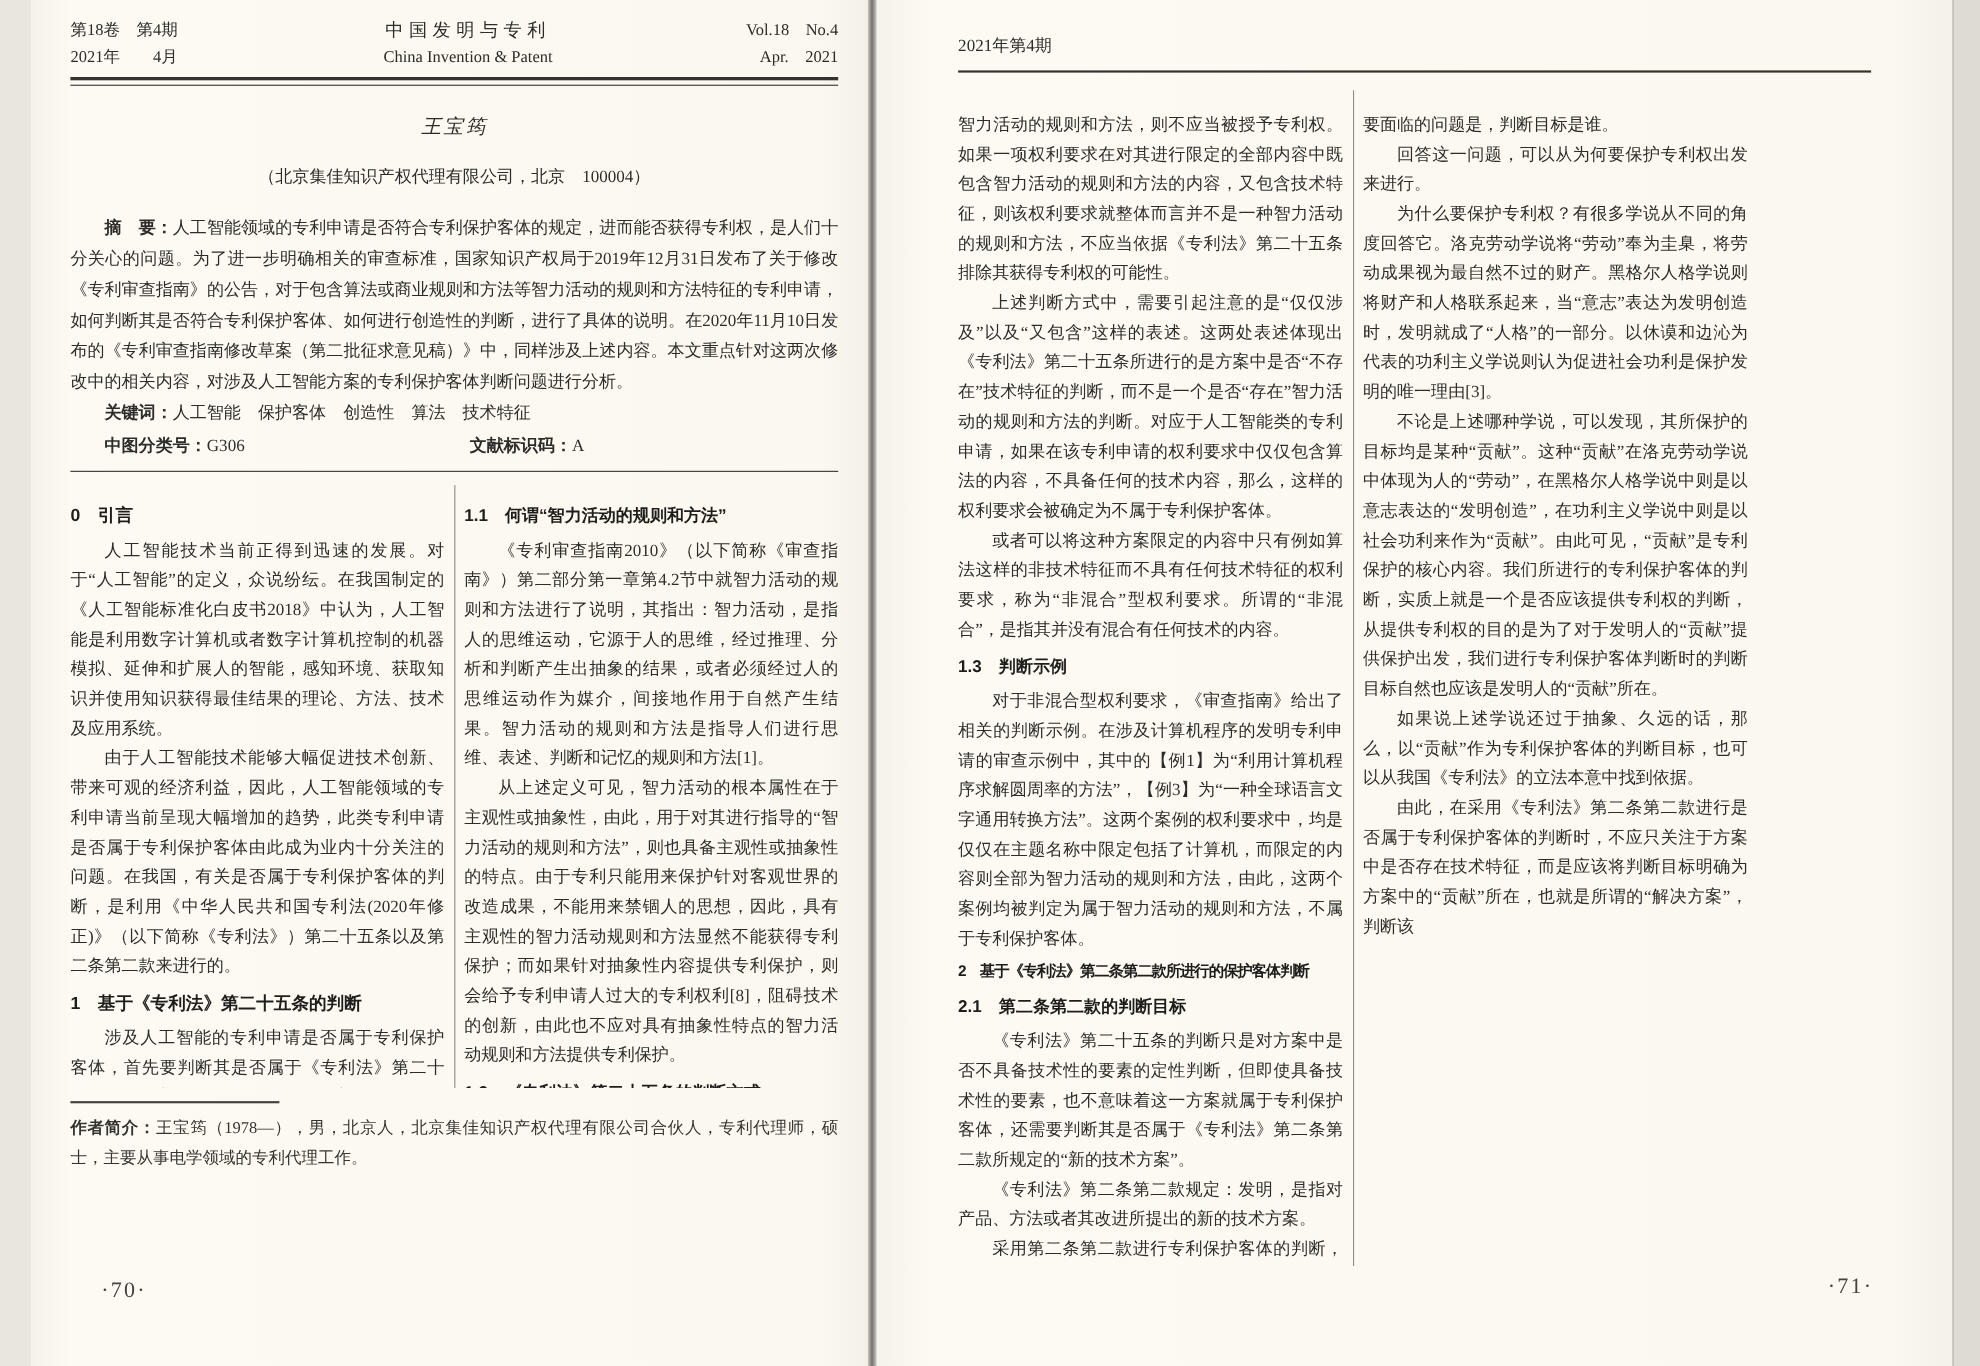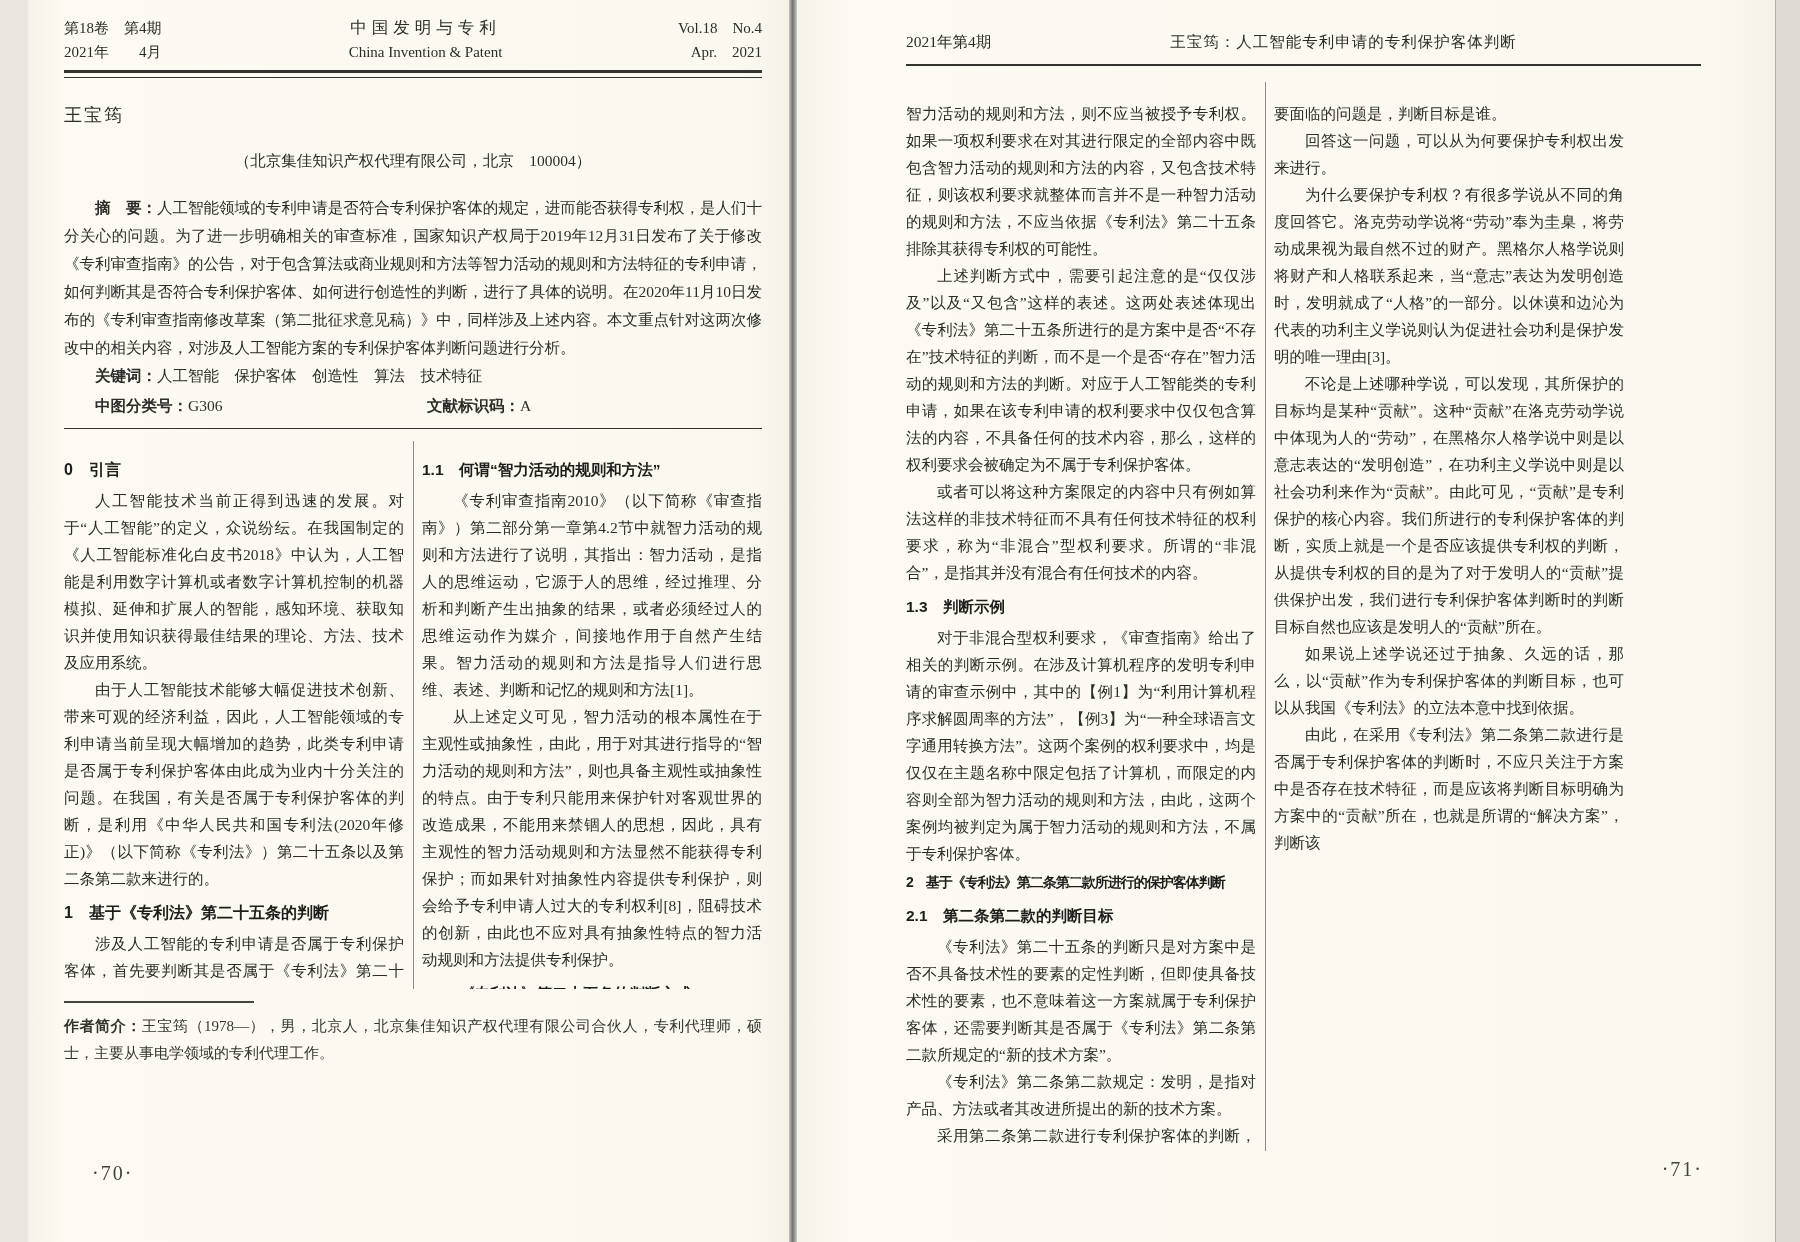--- a/index.html
+++ b/index.html
@@ -24,21 +24,21 @@
 
   
   .lp-inner{padding:16px 28px 0 36px;}
   .lp-header{display:flex;align-items:flex-start;font-size:15px;line-height:24px;}
   .lph-left{width:175px;white-space:pre-line;}
   .lph-center{flex:1;text-align:center;}
   .lph-center .cn{font-size:16.5px;letter-spacing:5px;}
   .lph-right{width:150px;text-align:right;white-space:pre-line;}
   .lp-rule-double{margin-top:6px;height:4px;border-top:3px solid #35332f;border-bottom:1.5px solid #35332f;}
   .lp-title{margin-top:32px;text-align:center;font-size:37px;font-weight:bold;letter-spacing:1px;line-height:44px;}
-  .lp-author{margin-top:26px;font-size:18px;letter-spacing:2px;line-height:22px;}
+  .lp-author{margin-top:26px;text-align:center;font-size:18px;letter-spacing:2px;line-height:22px;font-style:italic;}
   .lp-affil{margin-top:24px;text-align:center;font-size:15.5px;line-height:22px;}
   .lp-abstract{margin:22px 0 0 0;font-size:15.5px;line-height:28px;text-align:justify;text-indent:2em;}
   .lp-keywords{margin:0;font-size:15.5px;line-height:28px;text-indent:2em;}
   .lp-meta{margin:2px 0 0 0;font-size:15.5px;line-height:28px;position:relative;height:28px;}
   .lp-meta .m1{margin-left:2em;}
   .lp-meta .m2{position:absolute;left:52%;top:0;}
   .lp-rule{margin-top:8px;border-top:1.5px solid #35332f;height:0;}
   b{font-weight:bold;}
 
   
@@ -61,21 +61,21 @@
 
   
   .lp-footnote{margin-top:12px;}
   .fn-rule{width:190px;border-top:2px solid #46443f;margin-bottom:10px;}
   .fn-text{font-size:15px;line-height:27px;text-align:justify;margin:0;color:#36342f;}
   .page-num{position:absolute;font-size:20px;letter-spacing:2px;color:#45433e;}
   .pn-left{left:64px;top:1162px;}
   .pn-right{right:72px;top:1158px;}
 
   
-  .rp-inner{padding:30px 74px 0 109px;position:relative;}
+  .rp-inner{padding:30px 74px 0 74px;position:relative;}
   .rp-header{position:relative;height:26px;font-size:15.5px;line-height:24px;}
   .rp-issue{position:absolute;left:0;top:0;}
   .rp-title{text-align:center;margin:0 40px 0 120px;letter-spacing:1px;}
   .rp-rule{margin-top:8px;border-top:2px solid #35332f;height:0;}
 </style>
 </head>
 <body>
 
 <div class="spread">
 
@@ -133,21 +133,20 @@
     <div class="page-num pn-left">·70·</div>
   </div>
 
   <div class="spine"></div>
 
   <div class="page page-right">
     <div class="rp-inner">
 
       <div class="rp-header">
         <span class="rp-issue">2021年第4期</span>
-        <div class="rp-title">王宝筠：人工智能专利申请的专利保护客体判断</div>
       </div>
       <div class="rp-rule"></div>
 
       <div class="cols rp-cols">
         <div class="col">
           <p class="p cont">智力活动的规则和方法，则不应当被授予专利权。如果一项权利要求在对其进行限定的全部内容中既包含智力活动的规则和方法的内容，又包含技术特征，则该权利要求就整体而言并不是一种智力活动的规则和方法，不应当依据《专利法》第二十五条排除其获得专利权的可能性。</p>
           <p class="p">上述判断方式中，需要引起注意的是“仅仅涉及”以及“又包含”这样的表述。这两处表述体现出《专利法》第二十五条所进行的是方案中是否“不存在”技术特征的判断，而不是一个是否“存在”智力活动的规则和方法的判断。对应于人工智能类的专利申请，如果在该专利申请的权利要求中仅仅包含算法的内容，不具备任何的技术内容，那么，这样的权利要求会被确定为不属于专利保护客体。</p>
           <p class="p">或者可以将这种方案限定的内容中只有例如算法这样的非技术特征而不具有任何技术特征的权利要求，称为“非混合”型权利要求。所谓的“非混合”，是指其并没有混合有任何技术的内容。</p>
           <h4 class="h2s">1.3　判断示例</h4>
           <p class="p">对于非混合型权利要求，《审查指南》给出了相关的判断示例。在涉及计算机程序的发明专利申请的审查示例中，其中的【例1】为“利用计算机程序求解圆周率的方法”，【例3】为“一种全球语言文字通用转换方法”。这两个案例的权利要求中，均是仅仅在主题名称中限定包括了计算机，而限定的内容则全部为智力活动的规则和方法，由此，这两个案例均被判定为属于智力活动的规则和方法，不属于专利保护客体。</p>

